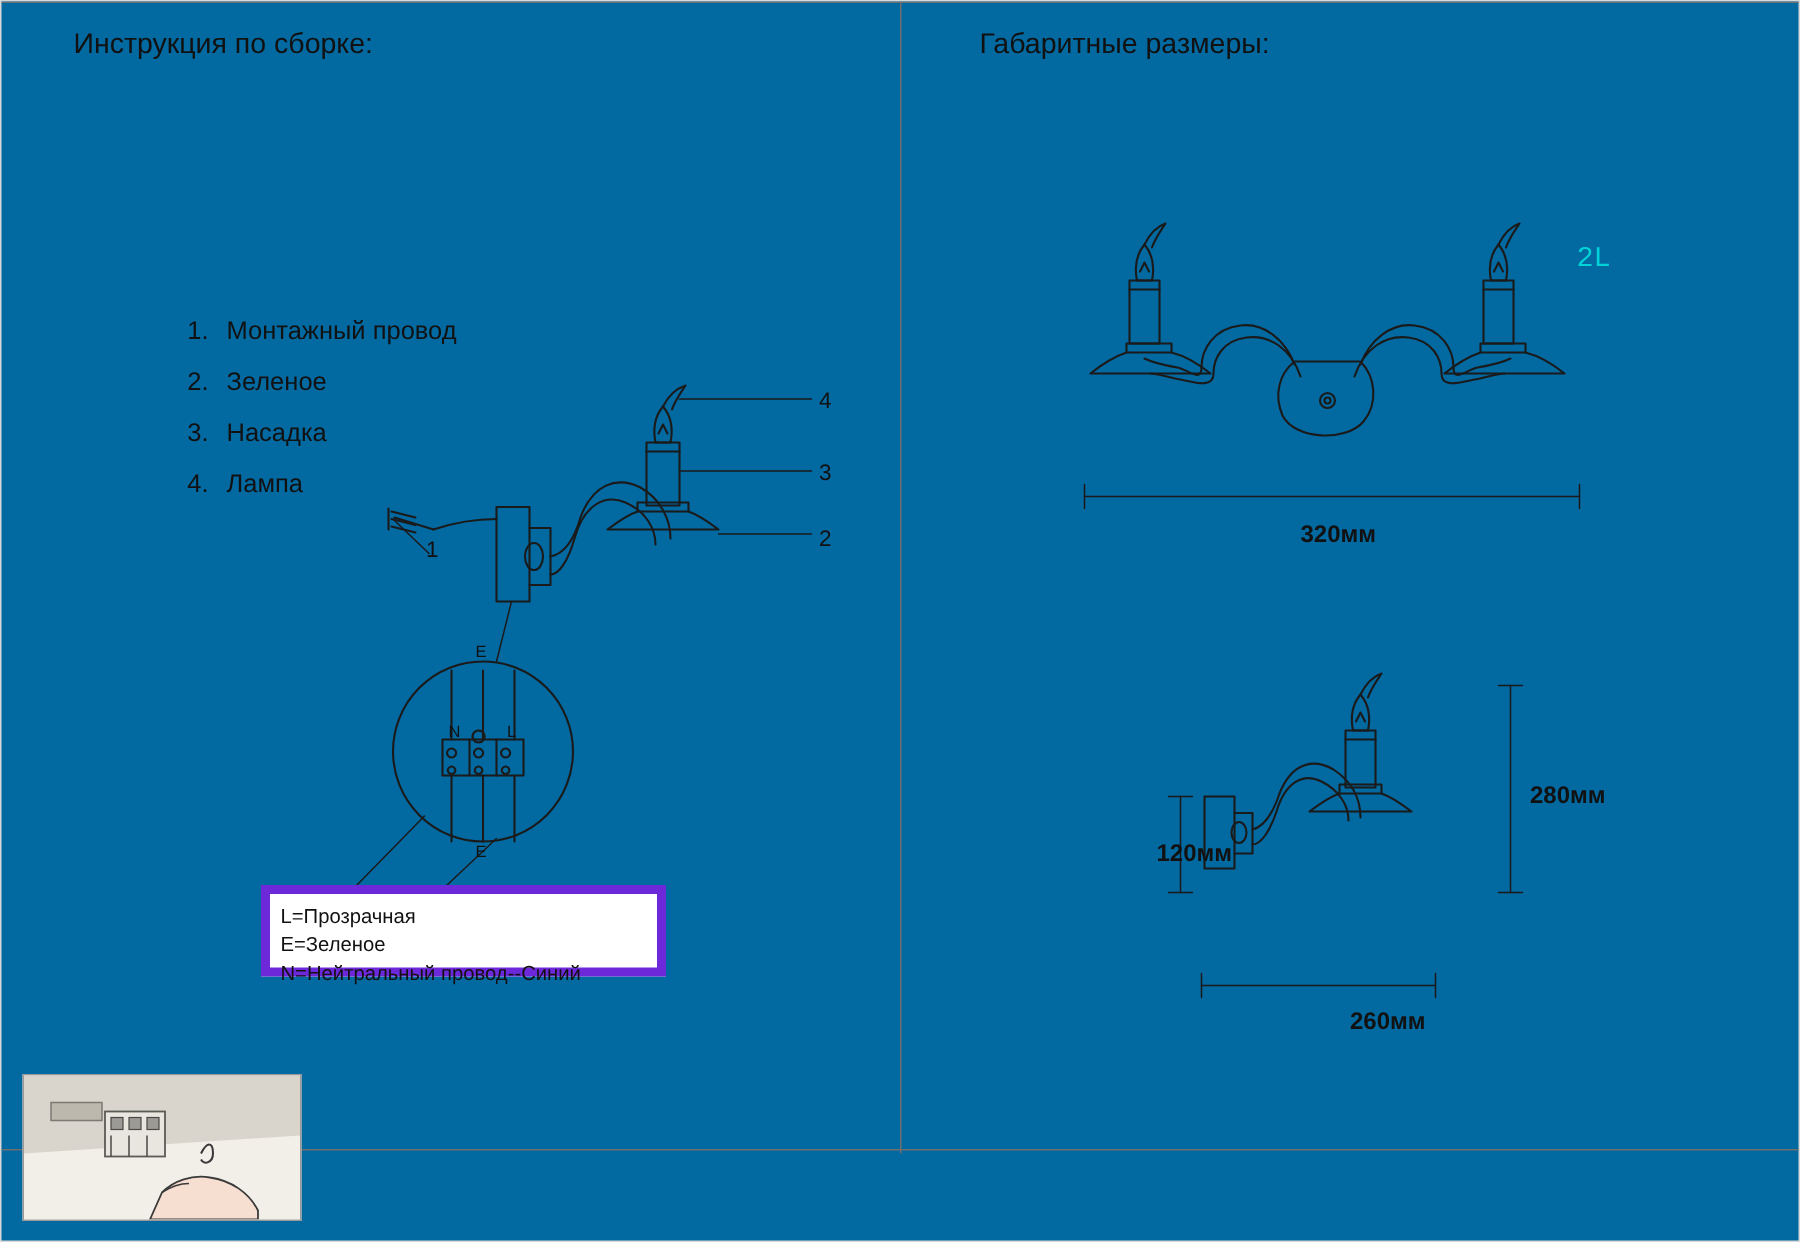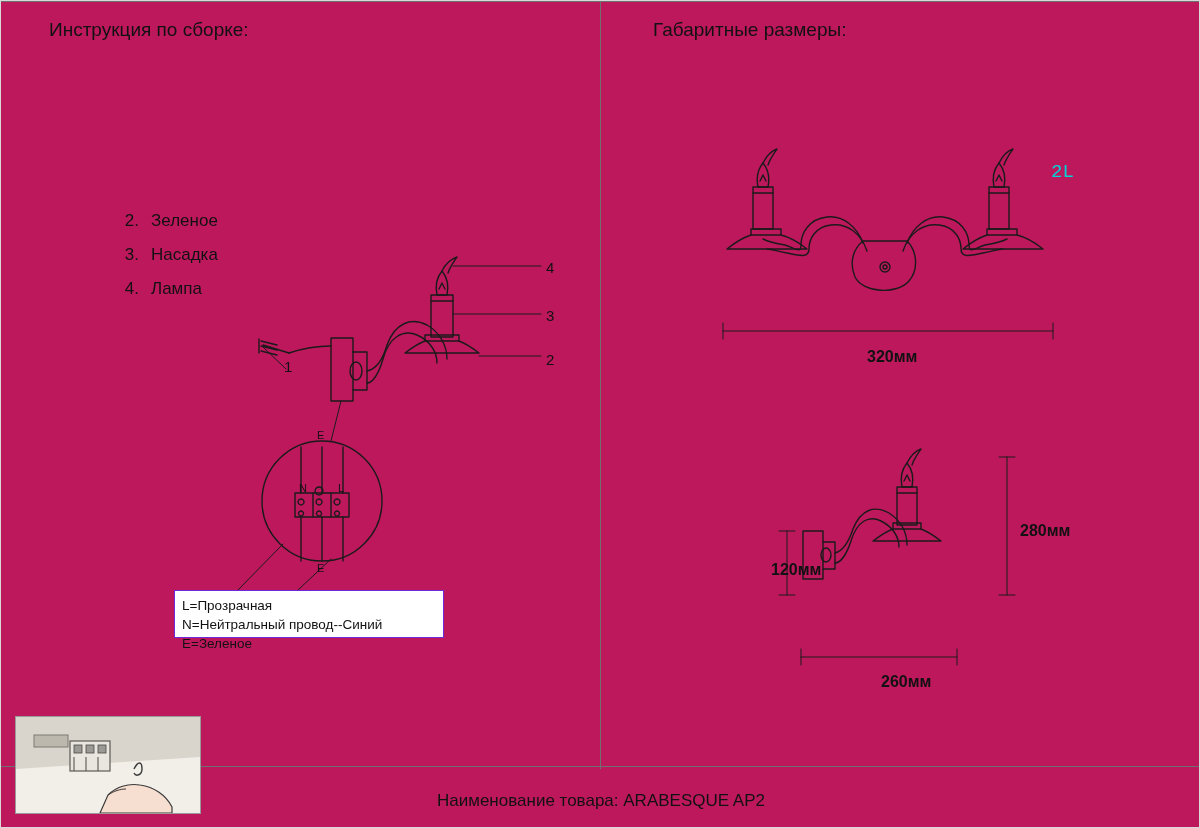--- a/index.html
+++ b/index.html
@@ -4,21 +4,21 @@
 <style>
   html, body {
     margin: 0;
     padding: 0;
     background: #ffffff;
   }
   #page {
     position: relative;
     width: 1200px;
     height: 828px;
-    background: #be185d;
+    background: #0369a1;
     font-family: "Liberation Sans", sans-serif;
     color: #1a1a1a;
     overflow: hidden;
     border: 1px solid #d9d9d9;
     box-sizing: border-box;
   }
   .frame-line {
     position: absolute;
     background: #6f6f6f;
   }
@@ -80,22 +80,22 @@
   #term-e-top { left: 316px; top: 428px; }
   #term-e-bottom { left: 316px; top: 561px; }
   #term-n { left: 298px; top: 481px; }
   #term-l { left: 337px; top: 481px; }
 
   .legend-box {
     position: absolute;
     left: 173px;
     top: 589px;
     width: 270px;
-    height: 48px;
-    border: 1px solid #6d28d9;
+    height: 61px;
+    border: 6px solid #6d28d9;
     background: #ffffff;
     box-sizing: border-box;
     padding: 5px 7px;
   }
   .legend-box div {
     font-size: 13.5px;
     line-height: 19px;
     color: #111;
     white-space: nowrap;
   }
@@ -103,21 +103,21 @@
   .dim-label {
     position: absolute;
     font-size: 16px;
     color: #111;
     white-space: nowrap;
     font-weight: bold;
   }
   #dim-width-top { left: 866px; top: 347px; }
   #dim-height-side { left: 1019px; top: 521px; }
   #dim-depth-base { left: 770px; top: 560px; }
-  #dim-width-side { left: 880px; top: 672px; text-align: right; }
+  #dim-width-side { left: 899px; top: 672px; text-align: right; }
 
   #lamp-count {
     position: absolute;
     left: 1050px;
     top: 160px;
     font-size: 19px;
     color: #00d2d8;
     font-family: Liberation Mono, monospace;
   }
 
@@ -156,20 +156,21 @@
 <div id="page">
 
   <div class="frame-line top-rule"></div>
   <div class="frame-line bottom-rule"></div>
   <div class="frame-line center-rule"></div>
 
   <div class="heading" id="heading-left">Инструкция по сборке:</div>
   <div class="heading" id="heading-right">Габаритные размеры:</div>
 
   <ul class="parts-list">
+    <li><span class="num">1.</span><span>Монтажный провод</span></li>
     <li><span class="num">2.</span><span>Зеленое</span></li>
     <li><span class="num">3.</span><span>Насадка</span></li>
     <li><span class="num">4.</span><span>Лампа</span></li>
   </ul>
 
   <svg class="draw" viewBox="0 0 1200 828" xmlns="http://www.w3.org/2000/svg">
     <g fill="none" stroke="#1a1a1a" stroke-width="1.4" stroke-linecap="round" stroke-linejoin="round">
 
       <path d="M330 337 L330 400 L352 400 L352 337 Z"></path>
       <path d="M352 351 L366 351 L366 389 L352 389"></path>
@@ -220,22 +221,22 @@
   <div class="callout" id="callout-3">3</div>
   <div class="callout" id="callout-4">4</div>
 
   <div class="term-label" id="term-e-top">E</div>
   <div class="term-label" id="term-e-bottom">E</div>
   <div class="term-label" id="term-n">N</div>
   <div class="term-label" id="term-l">L</div>
 
   <div class="legend-box">
     <div>L=Прозрачная</div>
+    <div>E=Зеленое</div>
     <div>N=Нейтральный провод--Синий</div>
-    <div>E=Зеленое</div>
   </div>
 
   <svg class="draw" viewBox="0 0 1200 828" xmlns="http://www.w3.org/2000/svg">
     <g fill="none" stroke="#1a1a1a" stroke-width="1.4" stroke-linecap="round" stroke-linejoin="round">
 
       <path d="M862 240 C 852 248, 848 262, 854 276 C 862 292, 896 294, 908 280 C 918 268, 916 250, 906 240 Z"></path>
       <circle cx="884" cy="266" r="5"></circle>
       <circle cx="884" cy="266" r="2"></circle>
 
       <path d="M862 242 C 856 226, 842 214, 826 216 C 808 218, 800 232, 800 244 C 800 254, 792 246, 784 244 C 772 242, 766 240, 762 238"></path>
@@ -306,15 +307,14 @@
       <rect x="58" y="28" width="8" height="8" fill="#9c9a94" stroke="#4a4845" stroke-width="0.8"></rect>
       <rect x="70" y="28" width="8" height="8" fill="#9c9a94" stroke="#4a4845" stroke-width="0.8"></rect>
       <rect x="82" y="28" width="8" height="8" fill="#9c9a94" stroke="#4a4845" stroke-width="0.8"></rect>
       <path d="M58 40 L58 54 M70 40 L70 54 M82 40 L82 54" stroke="#4a4845" stroke-width="1"></path>
       <path d="M118 52 C 122 44, 126 44, 126 52 C 126 58, 120 60, 118 56" fill="none" stroke="#3a3a3a" stroke-width="1.4"></path>
       <path d="M92 78 C 100 70, 112 66, 124 68 C 138 70, 150 78, 156 90 L 156 96 L 84 96 Z" fill="#f6ded0" stroke="#3a3a3a" stroke-width="1.2"></path>
       <path d="M92 78 C 98 74, 104 72, 110 72" fill="none" stroke="#3a3a3a" stroke-width="1"></path>
     </svg>
   </div>
 
-  <div id="footer-title">Наименование товара: ARABESQUE AP2</div>
 
 </div>
 
 </body></html>

